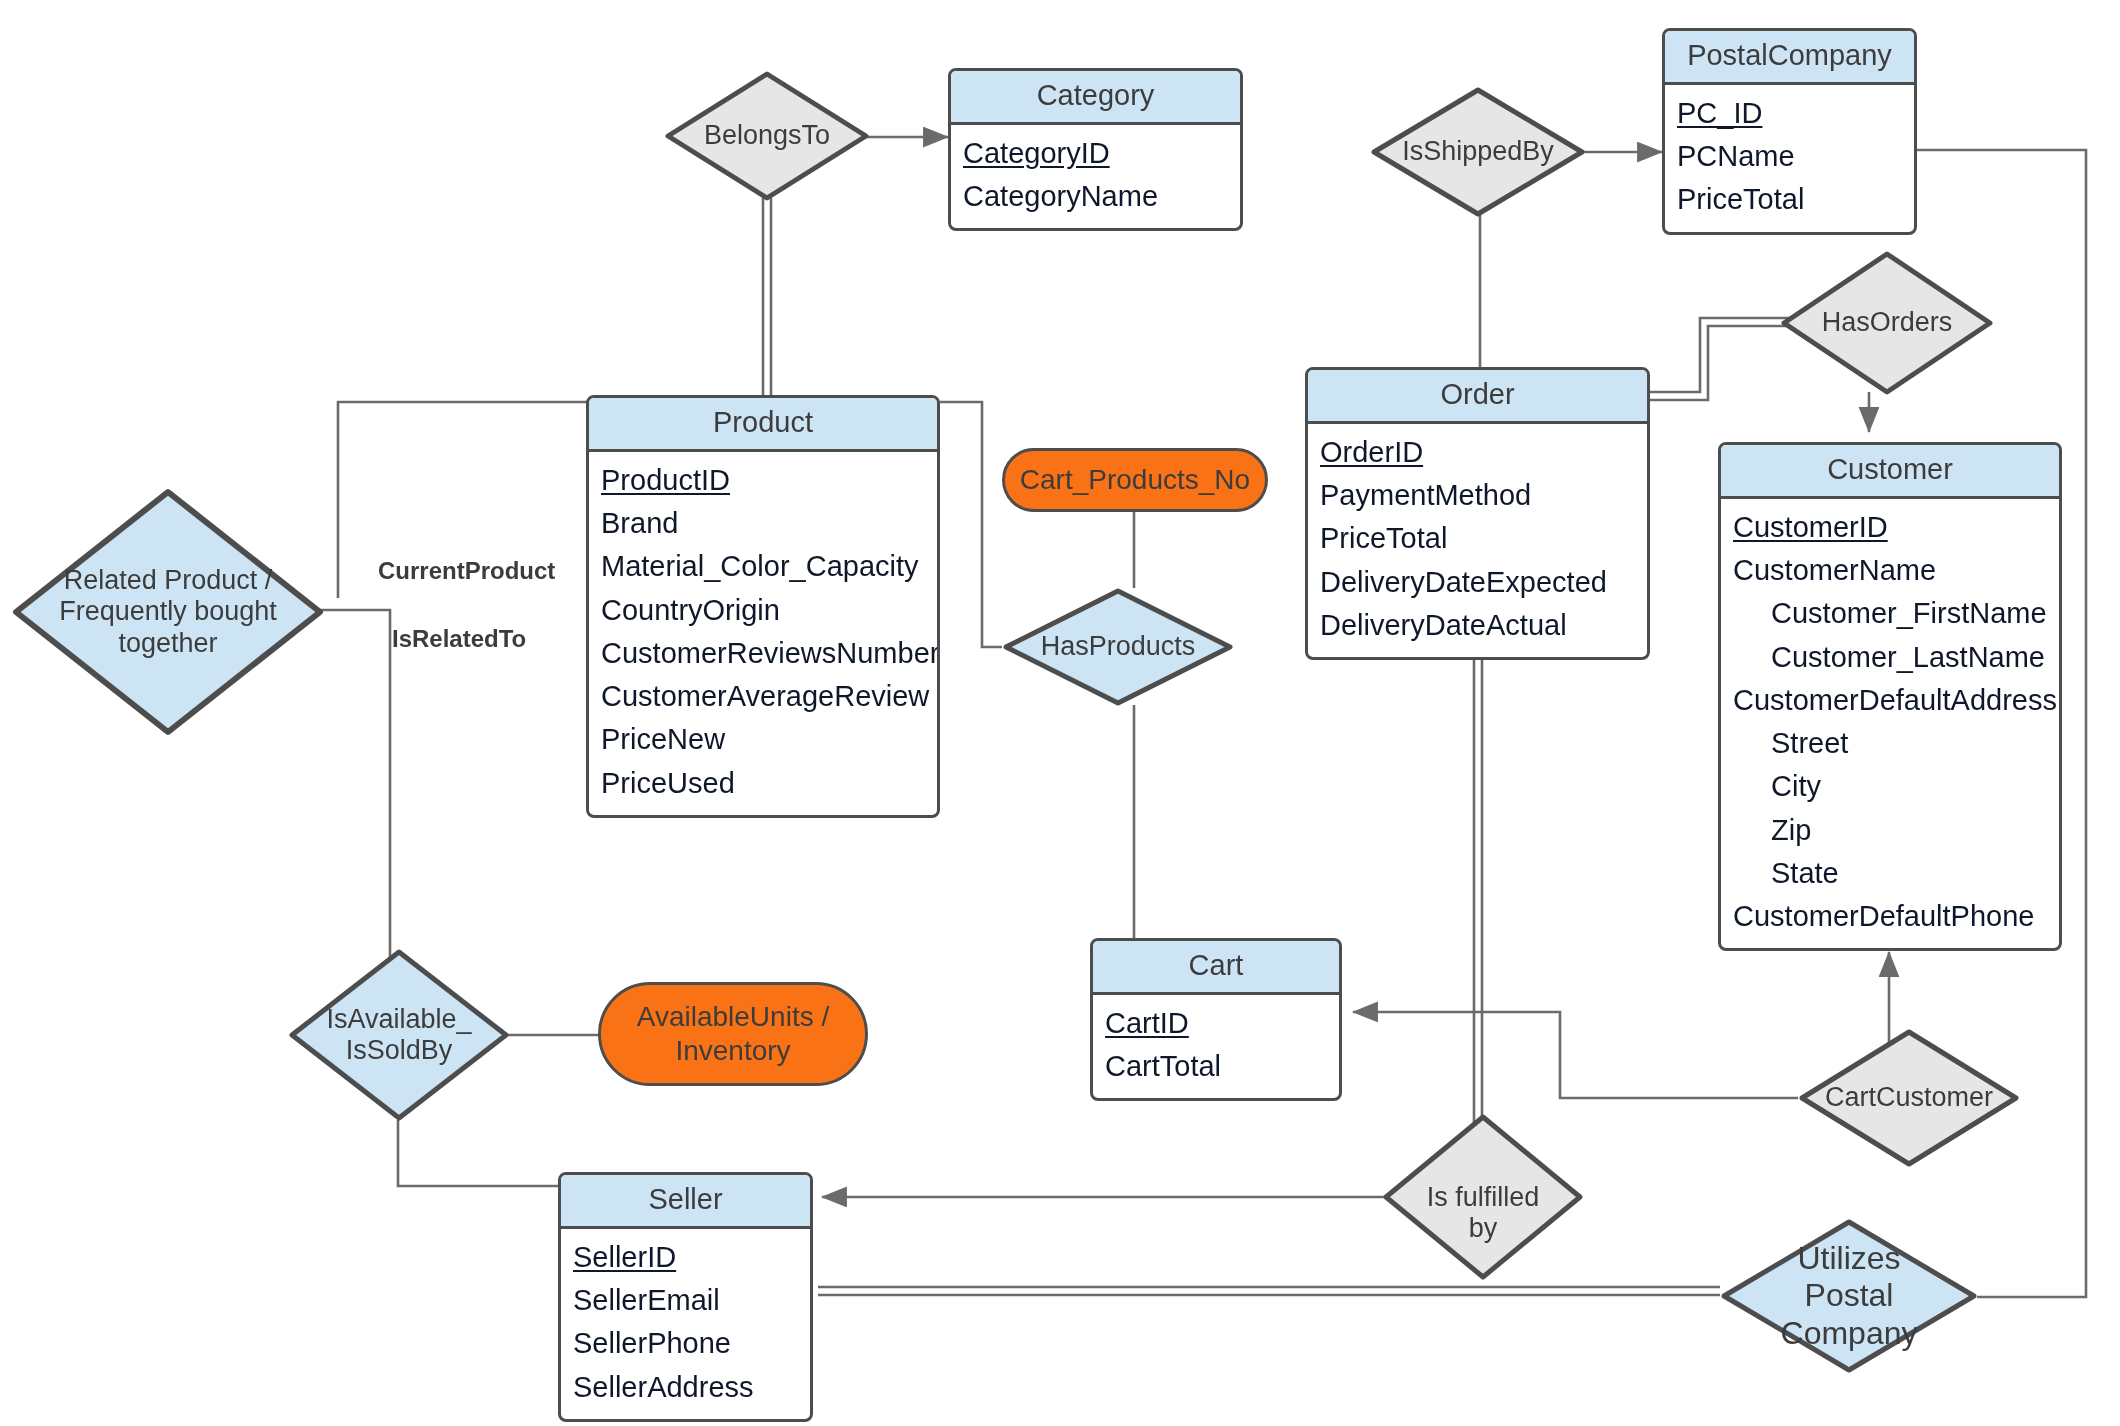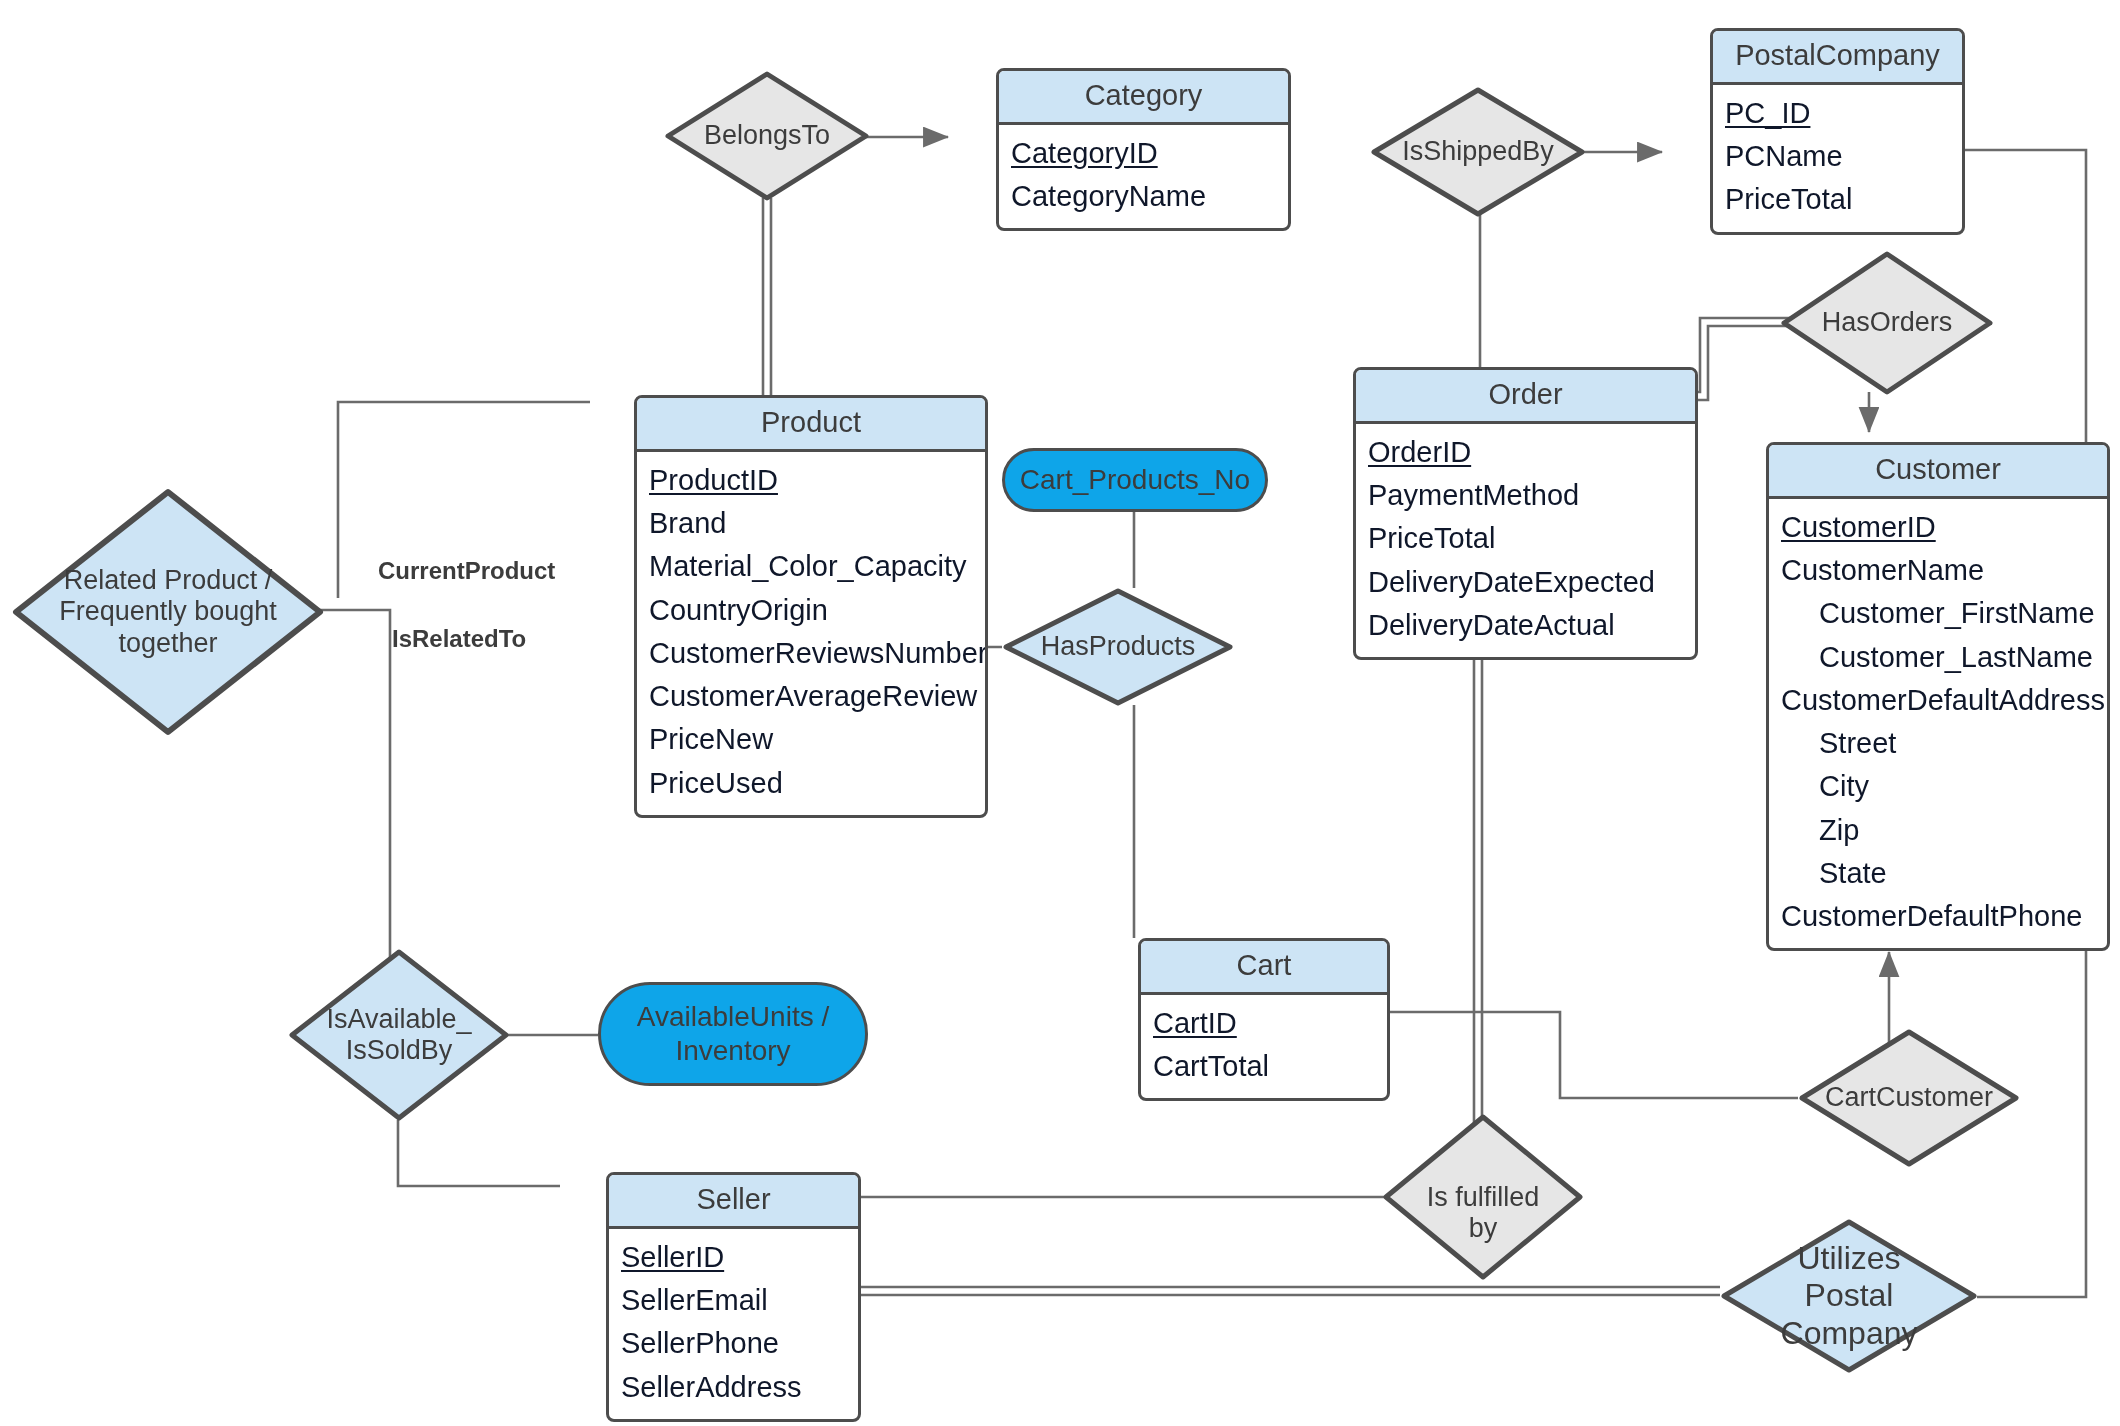--- a/index.html
+++ b/index.html
@@ -1,35 +1,35 @@
 <!DOCTYPE html>
 <html><head>
 <meta charset="utf-8">
 <style>
   html,body{margin:0;padding:0;background:#ffffff;}
   #stage{position:relative;width:2120px;height:1426px;background:#ffffff;
          font-family:"Liberation Sans", sans-serif;color:#3c3c3c;overflow:hidden;}
   svg#wires{position:absolute;left:0;top:0;width:2120px;height:1426px;}
 
   .entity{position:absolute;box-sizing:border-box;border:3px solid #4d4d4d;
-          border-radius:8px;background:#ffffff;overflow:hidden;margin-left:48px;}
+          border-radius:8px;background:#ffffff;overflow:hidden;}
   .entity .ehead{background:#cde4f5;border-bottom:3px solid #4d4d4d;
           text-align:center;font-size:29px;line-height:1;padding:10px 6px 12px;color:#3c3c3c;}
   .entity .ebody{padding:7px 12px 10px 12px;}
   .entity .attr{font-size:29px;line-height:1.18;padding:4px 0 5px;white-space:nowrap;color:#0f172a;}
   .entity .attr.pk{text-decoration:underline;text-underline-offset:3px;}
   .entity .attr.sub{padding-left:38px;}
 
   .diamond{position:absolute;display:flex;align-items:center;justify-content:center;
            text-align:center;font-size:27px;line-height:1.16;color:#3c3c3c;}
   .diamond > .dshape{position:absolute;left:0;top:0;width:100%;height:100%;}
   .diamond > .dlabel{position:relative;z-index:2;padding:0 6px;}
   .ellipse{position:absolute;display:flex;align-items:center;justify-content:center;
            text-align:center;font-size:28px;line-height:1.2;color:#3c3c3c;
-           border:3px solid #4d4d4d;border-radius:999px;background:#0ea5e9;box-sizing:border-box;}
+           border:3px solid #4d4d4d;border-radius:999px;background:#f97316;box-sizing:border-box;}
   .edgelabel{position:absolute;font-size:24px;font-weight:bold;color:#3c3c3c;white-space:nowrap;}
 </style>
 </head>
 <body>
 
 <div id="stage">
 
   <svg id="wires" viewBox="0 0 2120 1426" xmlns="http://www.w3.org/2000/svg">
     <defs>
       <marker id="arr" markerWidth="11" markerHeight="11" refX="9.6" refY="4" orient="auto" markerUnits="strokeWidth">

